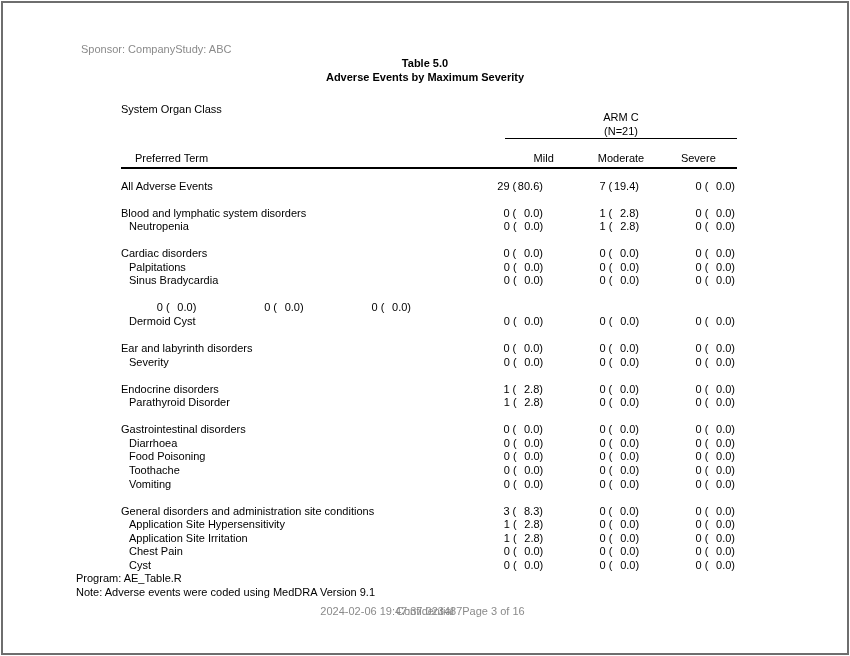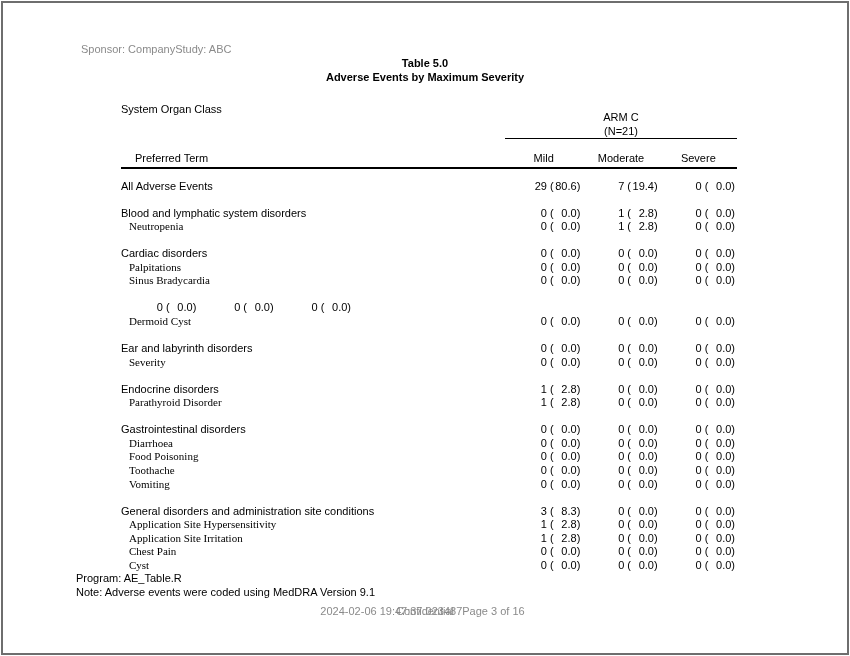--- a/index.html
+++ b/index.html
@@ -21,23 +21,23 @@
   .tablewrap{position:absolute;left:118px;top:97px;width:616px;font-size:11px;}
   .thead{display:flex;}
   .stub{width:384px;display:flex;flex-direction:column;justify-content:flex-end;line-height:13.5px;gap:36px;}
   .stub .l2{padding-left:14px;}
   .arm{width:232px;text-align:center;line-height:13.5px;margin-top:11px;}
   .arm-rule{border-bottom:1px solid #000;height:0;}
   .sev-row{display:flex;margin-top:13px;}
   .sev-col{flex:1;text-align:center;}
   .thead-rule{border-top:2px solid #000;margin-top:1px;height:0;}
   .tbody{margin-top:11px;}
-  .row{display:flex;height:13.55px;line-height:13.55px;white-space:nowrap;}
+  .row{display:flex;height:13.55px;line-height:13.55px;white-space:nowrap;gap:30px;}
   .row .label{width:384px;overflow:hidden;}
-  .row .label.ind{padding-left:8px;width:376px;font-family:Liberation Serif, serif;}
+  .row .label.ind{padding-left:8px;width:376px;}
   .col{width:77.33px;text-align:right;}
   .cell{display:inline-block;padding-right:2px;white-space:nowrap;}
   .cnt{display:inline-block;width:14px;text-align:right;}
   .pct{display:inline-block;width:23px;text-align:right;}
   .spacer{height:13.55px;}
   .footnotes{position:absolute;left:73px;top:569px;font-size:11px;line-height:13.6px;}
   .footer-row{
     position:absolute;left:0;right:0;top:602px;padding:0 78px 0 73px;
     display:flex;justify-content:center;
     color:var(--meta,#8a8a8a);font-size:11px;line-height:13.6px;

